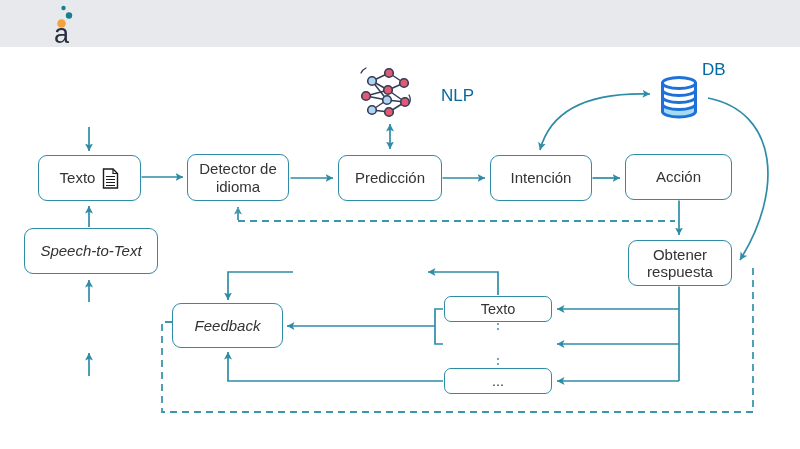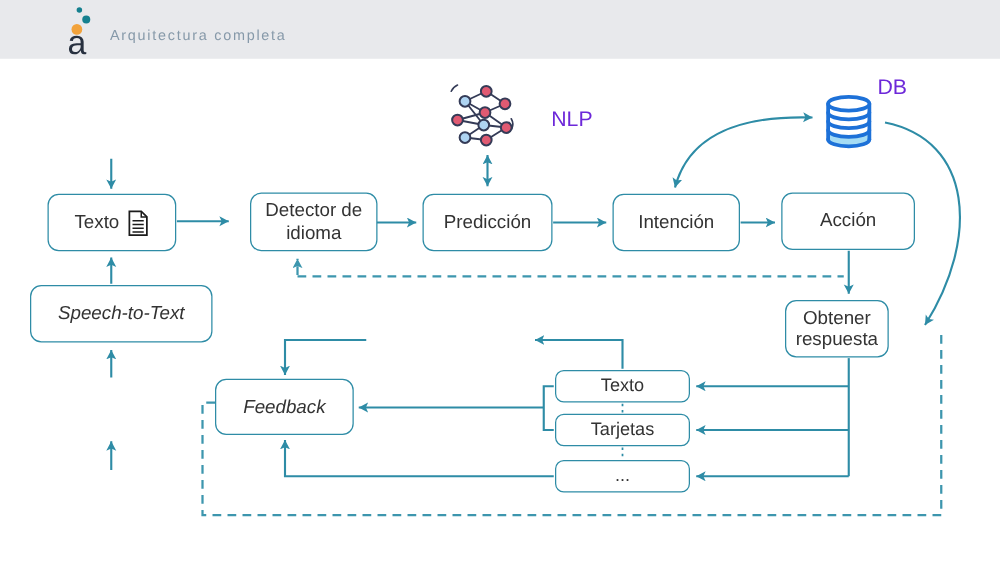--- a/index.html
+++ b/index.html
@@ -16,36 +16,35 @@
   #header{position:absolute;left:0;top:0;width:800px;height:47px;background:var(--header-bg);}
   #header .title{position:absolute;left:88px;top:23px;font-size:11.5px;letter-spacing:1.4px;color:var(--header-text);}
   #logo{position:absolute;left:50px;top:3px;}
   #slide{position:absolute;left:0;top:47px;width:800px;height:402px;}
   svg.layer{position:absolute;left:0;top:0;}
   .node{position:absolute;box-sizing:border-box;border:1.7px solid var(--line);border-radius:9px;
         background:#fff;color:var(--box-text);display:flex;align-items:center;justify-content:center;
         text-align:center;font-size:15px;line-height:1.15;gap:7px;padding:2px 4px;}
   .node.sm{border-radius:7px;font-size:14.5px;padding:0 4px;}
   .node.it{font-style:italic;}
-  .freelabel{position:absolute;color:#6d28d9;font-size:17px;}
+  .freelabel{position:absolute;color:#0369a1;font-size:17px;}
   .icon-abs{position:absolute;}
 </style>
 </head>
 <body>
 
 <div id="page">
 
   <div id="header">
     <svg id="logo" width="30" height="42" viewBox="0 0 30 42">
       <circle cx="13.5" cy="5" r="2.2" fill="var(--logo-teal)"></circle>
       <circle cx="19" cy="12.5" r="3.2" fill="var(--logo-teal)"></circle>
       <circle cx="11.5" cy="20.5" r="4.3" fill="var(--logo-orange)"></circle>
       <text x="4" y="40" font-size="27" fill="var(--logo-dark)" font-family="Liberation Sans, sans-serif">a</text>
     </svg>
-    <div class="title">Arquitectura completa</div>
   </div>
 
   <div id="slide">
 
     <svg class="layer" width="800" height="402" viewBox="0 47 800 402">
       <defs>
         <marker id="ah" markerWidth="9" markerHeight="9" refX="7.5" refY="4" orient="auto" markerUnits="userSpaceOnUse">
           <path d="M0 0 L7.5 4 L0 8 L1.8 4 Z" style="fill:var(--line)"></path>
         </marker>
         <marker id="ahs" markerWidth="9" markerHeight="9" refX="7.5" refY="4" orient="auto-start-reverse" markerUnits="userSpaceOnUse">
@@ -124,53 +123,50 @@
 
     <div class="node" style="left:38px;top:108px;width:103px;height:46px">
       <span>Texto</span>
       <svg width="17" height="21" viewBox="0 0 17 21">
         <path d="M1.5 1 H11 L15.5 5.5 V20 H1.5 Z" fill="#fff" stroke="var(--icon-dark)" stroke-width="1.4"></path>
         <path d="M11 1 V5.5 H15.5" fill="none" stroke="var(--icon-dark)" stroke-width="1.2"></path>
         <path d="M4 8.5 H13 M4 11.5 H13 M4 14.5 H13 M4 17.5 H13" stroke="var(--icon-dark)" stroke-width="1.2"></path>
       </svg>
     </div>
 
-    <div class="node" style="left:200px;top:107px;width:102px;height:47px">
+    <div class="node" style="left:187px;top:107px;width:102px;height:47px">
       <span>Detector de idioma</span>
     </div>
 
     <div class="node" style="left:338px;top:108px;width:104px;height:46px">
       <span>Predicción</span>
     </div>
 
     <div class="node" style="left:625px;top:107px;width:107px;height:46px">
       <span>Acción</span>
     </div>
 
     <div class="node" style="left:490px;top:108px;width:102px;height:46px">
       <span>Intención</span>
     </div>
 
-    <div class="node it" style="left:24px;top:181px;width:146px;height:46px">
+    <div class="node it" style="left:24px;top:181px;width:134px;height:46px">
       <span>Speech-to-Text</span>
     </div>
 
 
-    <div class="node" style="left:628px;top:193px;width:83px;height:46px">
+    <div class="node" style="left:628px;top:193px;width:104px;height:46px">
       <span>Obtener respuesta</span>
     </div>
 
 
     <div class="node sm" style="left:444px;top:249px;width:108px;height:26px">
       <span>Texto</span>
     </div>
 
-    <div class="node sm" style="left:444px;top:284px;width:108px;height:26px">
-      <span>Tarjetas</span>
-    </div>
 
     <div class="node sm" style="left:444px;top:321px;width:108px;height:26px">
       <span>...</span>
     </div>
 
     <div class="node it" style="left:172px;top:256px;width:111px;height:45px">
       <span>Feedback</span>
     </div>
 
   </div>

